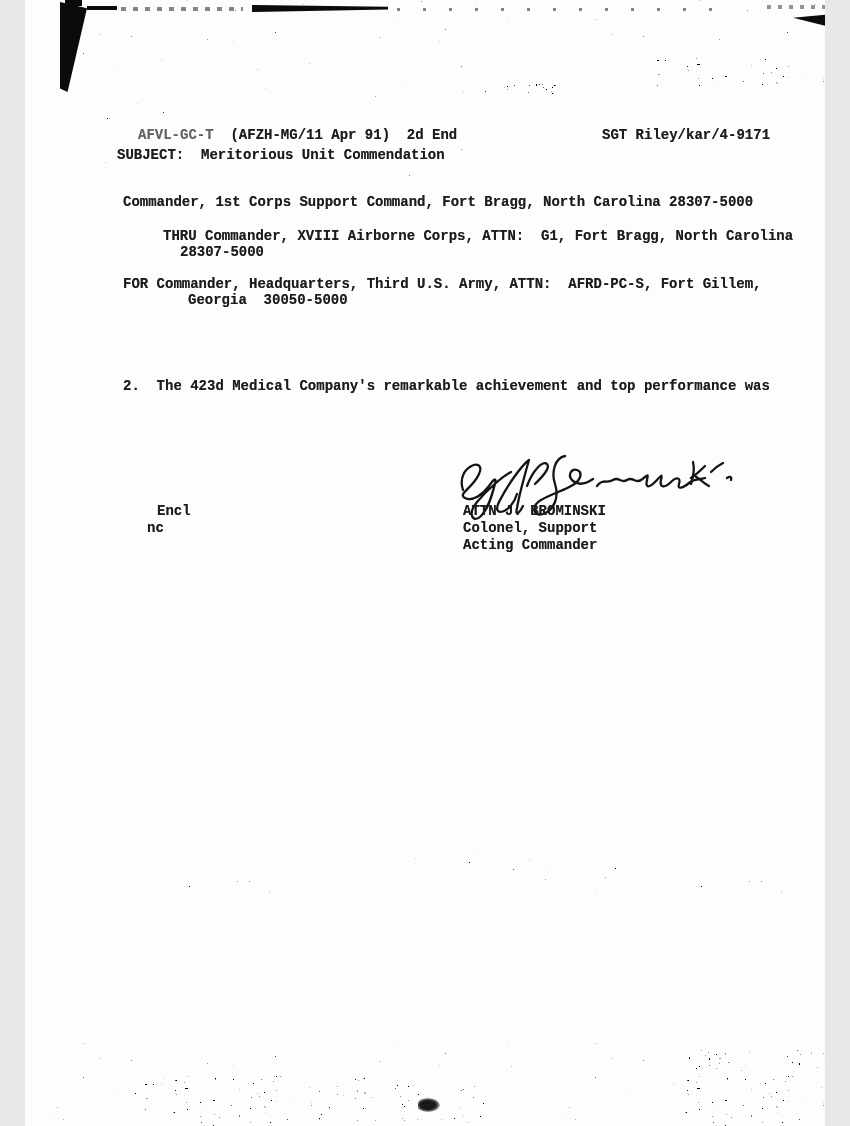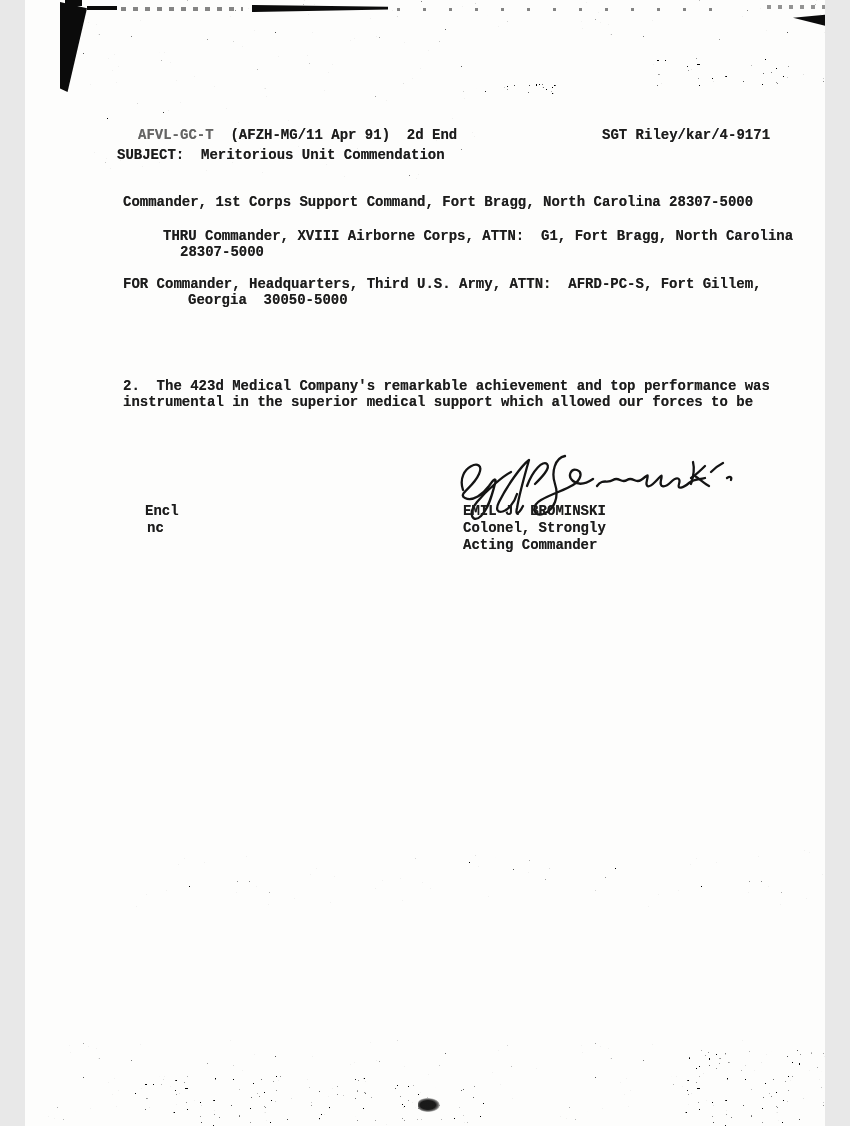--- a/index.html
+++ b/index.html
@@ -29,21 +29,21 @@
   #subject-line{left:92px;top:147px;}
   #from-line{left:98px;top:194px;}
   #thru-line1{left:98px;top:228px;margin-left:40px;}
   #thru-line2{left:155px;top:244px;}
   #for-line1{left:98px;top:276px;}
   #for-line2{left:155px;top:292px;margin-left:8px;}
   #para1{left:98px;top:345px;}
   #para2a{left:98px;top:378px;}
   #para2b{left:98px;top:394px;}
   #para2c{left:98px;top:410px;}
-  #encl-line{left:120px;top:503px;}
+  #encl-line{left:132px;top:503px;}
   #nc-line{left:122px;top:520px;}
   #sig-name{left:438px;top:503px;}
   #sig-rank{left:438px;top:520px;}
   #sig-role{left:438px;top:537px;}
   
   .artifact{position:absolute;background:#0b0b0b;}
   #wedge-topleft{left:35px;top:2px;width:27px;height:90px;
     clip-path:polygon(0 0,100% 7%,28% 100%,0 96%);}
   #wedge-tab{left:40px;top:0;width:17px;height:6px;}
   #bar-a{left:62px;top:6px;width:30px;height:4px;}
@@ -120,36 +120,35 @@
   <div class="line" id="typist-line">SGT Riley/kar/4-9171</div>
   <div class="line" id="subject-line">SUBJECT:  Meritorious Unit Commendation</div>
 
   <div class="line" id="from-line">Commander, 1st Corps Support Command, Fort Bragg, North Carolina 28307-5000</div>
   <div class="line" id="thru-line1">THRU Commander, XVIII Airborne Corps, ATTN:  G1, Fort Bragg, North Carolina</div>
   <div class="line" id="thru-line2">28307-5000</div>
   <div class="line" id="for-line1">FOR Commander, Headquarters, Third U.S. Army, ATTN:  AFRD-PC-S, Fort Gillem,</div>
   <div class="line" id="for-line2">Georgia  30050-5000</div>
 
   <div class="line" id="para2a">2.  The 423d Medical Company's remarkable achievement and top performance was</div>
-  <div class="line" id="para2b">instrumental in the superior medical support which allowed our forces to be</div>
 
   <svg id="signature-svg" width="290" height="75" viewBox="0 0 290 75">
     <g fill="none" stroke="#141414" stroke-width="2.3" stroke-linecap="round" stroke-linejoin="round">
       <path d="M10,40 C2,16 34,6 26,24 C20,38 4,44 12,48 C20,52 30,44 36,36 C40,30 44,26 42,34 C39,44 36,58 28,66 C20,74 14,64 24,52 C34,40 50,26 58,22"></path>
       <path d="M64,44 C58,64 38,68 46,52 C54,36 68,16 76,10 C72,24 66,46 64,58 C62,66 66,64 70,56"></path>
       <path d="M74,36 C80,20 90,10 94,14 C98,18 88,28 82,34"></path>
       <path d="M112,6 C102,8 98,22 102,34 C106,46 102,60 90,64 C80,67 78,56 88,50 C98,44 112,40 120,35 C128,30 130,22 124,20 C118,18 114,26 120,31 C126,36 134,33 140,29"></path>
       <path d="M144,36 C150,28 154,34 160,30 C166,26 168,34 174,30 C180,26 182,34 188,30 C194,26 196,22 194,30 C192,38 196,38 202,32 C208,26 210,22 208,30 C206,38 212,38 218,32 C224,26 228,28 226,34 C224,40 230,38 236,33 C242,28 246,30 252,28"></path>
       <path d="M240,12 C242,20 240,28 238,34"></path>
       <path d="M238,28 C244,24 248,20 252,16"></path>
       <path d="M242,26 C248,30 252,34 256,36"></path>
       <path d="M258,22 C262,18 266,15 270,13"></path>
       <path d="M274,28 C277,26 279,27 278,30"></path>
     </g>
   </svg>
 
   <div class="line" id="encl-line">Encl</div>
   <div class="line" id="nc-line">nc</div>
-  <div class="line" id="sig-name">EMIL J. BROMINSKI</div>
-  <div class="line" id="sig-rank">Colonel, Strongly</div>
+  <div class="line" id="sig-name">ATTN J. BROMINSKI</div>
+  <div class="line" id="sig-rank">Colonel, Support</div>
   <div class="line" id="sig-role">Acting Commander</div>
 
 </div>
 
 </body></html>

